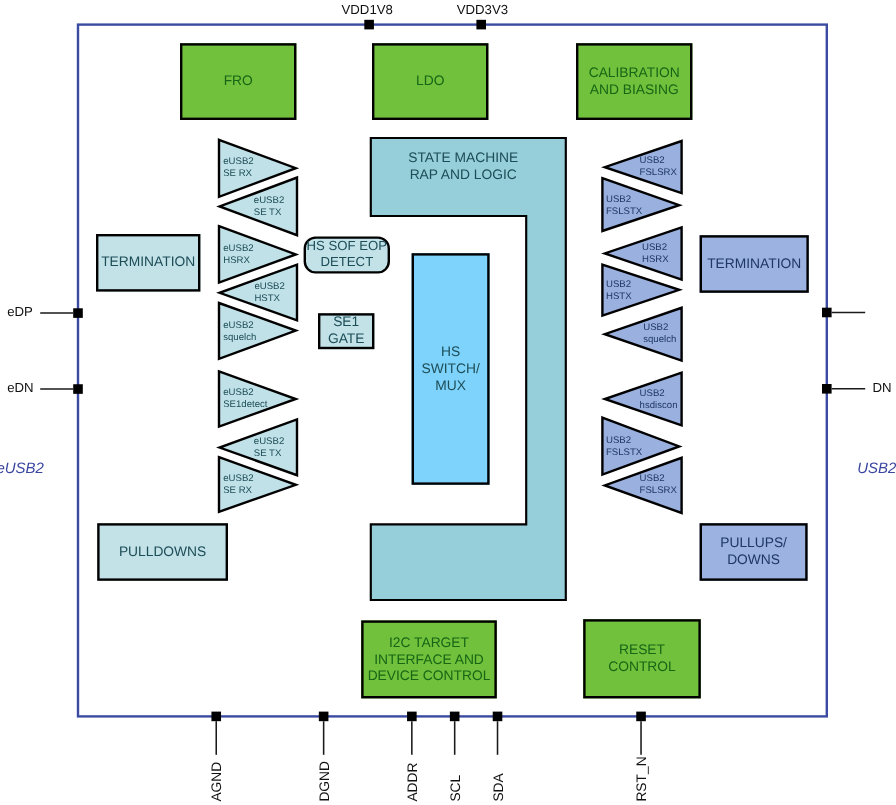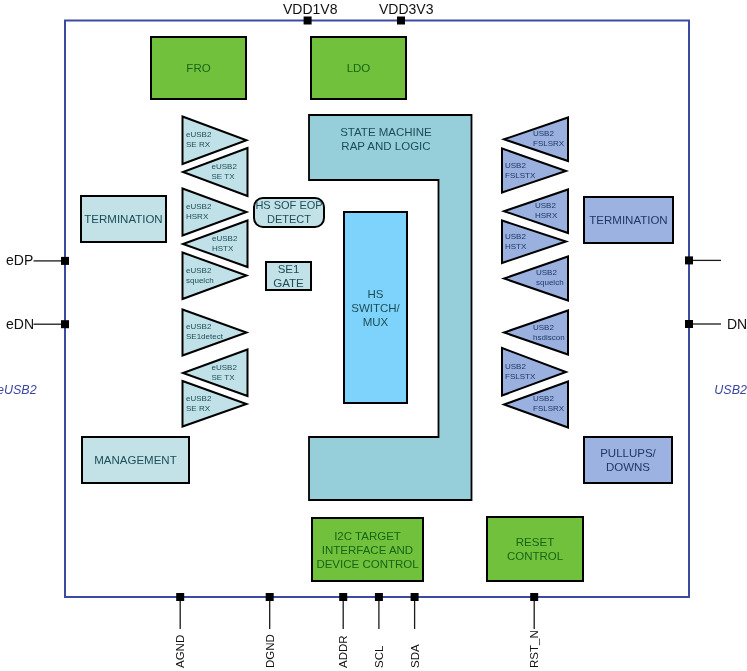--- a/index.html
+++ b/index.html
@@ -4,21 +4,21 @@
   html,body{margin:0;padding:0;background:#fff;}
   #wrap{position:relative;width:747px;height:671px;font-family:"Liberation Sans",sans-serif;overflow:hidden;background:#fff;}
   .box{position:absolute;box-sizing:border-box;border:2px solid #000;display:flex;flex-direction:column;justify-content:center;align-items:center;text-align:center;font-size:11.5px;white-space:nowrap;}
   .g{background:#72C13C;color:#166616;}
   .c{background:#C2E2E8;color:#1D4D57;}
   .cf{background:#C2E2E8;color:#1D4D57;font-size:11px;border-radius:10px;}
   .p{background:#9CB2E0;color:#1F3864;}
   .d{background:#7dd3fc;color:#1D4D57;text-align:center;}
   .tl{position:absolute;font-size:8px;line-height:10px;color:#1D4D57;white-space:pre;}
   .tr{color:#1F3864;}
-  .plabel{position:absolute;font-size:14px;color:#111;line-height:13px;}
+  .plabel{position:absolute;font-size:11px;color:#111;line-height:13px;}
   .ilabel{position:absolute;font-size:12.5px;font-style:italic;color:#3A46A0;}
   svg{position:absolute;left:0;top:0;}
 </style></head><body>
 <div id="wrap">
 <svg width="747" height="671" viewBox="0 0 747 671">
   <rect x="65" y="20.5" width="624" height="576.5" fill="none" stroke="#3B4BA1" stroke-width="2"></rect>
   <polygon points="309,115 471.5,115 471.5,500 309,500 309,437 438.5,437 438.5,180 309,180" fill="#96CFDA" stroke="#000" stroke-width="1.8"></polygon>
   <polygon points="182.5,116.5 246.5,140.2 182.5,164" fill="#C0E1E7" stroke="#000" stroke-width="2"></polygon>
   <polygon points="247.5,148 247.5,196 183,172" fill="#C0E1E7" stroke="#000" stroke-width="2"></polygon>
   <polygon points="182.5,188.5 246.5,212 182.5,235.5" fill="#C0E1E7" stroke="#000" stroke-width="2"></polygon>
@@ -59,24 +59,25 @@
   <line x1="534.2" y1="601" x2="534.2" y2="629" stroke="#1a1a1a" stroke-width="1.3"></line>
   <text x="0" y="0" transform="translate(184.39999999999998,668) rotate(-90)" font-family="Liberation Sans" font-size="11.5" fill="#111">AGND</text>
   <text x="0" y="0" transform="translate(273.9,668) rotate(-90)" font-family="Liberation Sans" font-size="11.5" fill="#111">DGND</text>
   <text x="0" y="0" transform="translate(347.4,668) rotate(-90)" font-family="Liberation Sans" font-size="11.5" fill="#111">ADDR</text>
   <text x="0" y="0" transform="translate(383.09999999999997,668) rotate(-90)" font-family="Liberation Sans" font-size="11.5" fill="#111">SCL</text>
   <text x="0" y="0" transform="translate(418.8,668) rotate(-90)" font-family="Liberation Sans" font-size="11.5" fill="#111">SDA</text>
   <text x="0" y="0" transform="translate(538.4000000000001,668) rotate(-90)" font-family="Liberation Sans" font-size="11.5" fill="#111">RST_N</text>
 </svg>
 <div class="box g" style="left:150px;top:36px;width:97px;height:64px;line-height:14px;">FRO</div>
 <div class="box g" style="left:310px;top:36px;width:97px;height:64px;line-height:14px;">LDO</div>
-<div class="box g" style="left:311px;top:517px;width:113px;height:65px;line-height:14px;">I2C TARGET<br>INTERFACE AND<br>DEVICE CONTROL</div>
+<div class="box g" style="left:480px;top:36px;width:97px;height:64px;line-height:14px;">CALIBRATION<br>AND BIASING</div>
+<div class="box g" style="left:301px;top:517px;width:113px;height:65px;line-height:14px;">I2C TARGET<br>INTERFACE AND<br>DEVICE CONTROL</div>
 <div class="box g" style="left:486px;top:516px;width:98px;height:66px;line-height:14px;">RESET<br>CONTROL</div>
 <div class="box c" style="left:80px;top:195px;width:87px;height:48px;line-height:14px;">TERMINATION</div>
-<div class="box c" style="left:81px;top:436px;width:109px;height:48px;line-height:14px;">MANAGEMENT</div>
+<div class="box c" style="left:81px;top:436px;width:109px;height:48px;line-height:14px;">PULLDOWNS</div>
 <div class="box cf" style="left:253px;top:197px;width:72px;height:31px;line-height:13.5px;">HS SOF EOP<br>DETECT</div>
 <div class="box c" style="left:265px;top:261px;width:47px;height:30px;line-height:14px;">SE1<br>GATE</div>
 <div class="box p" style="left:583px;top:196px;width:91px;height:48px;line-height:14px;">TERMINATION</div>
 <div class="box p" style="left:583px;top:436px;width:90px;height:48px;line-height:14px;">PULLUPS/<br>DOWNS</div>
 <div class="box d" style="left:343px;top:211px;width:65px;height:193px;line-height:14px;">HS<br>SWITCH/<br>MUX</div>
 <div class="box" style="left:305px;top:107px;width:162px;height:64px;border:none;background:none;color:#1D4D57;line-height:14px;">STATE MACHINE<br>RAP AND LOGIC</div>
 <div class="tl" style="left:186px;top:130.2px;">eUSB2
 SE RX</div>
 <div class="tl" style="left:211.5px;top:162px;">eUSB2
 SE TX</div>

